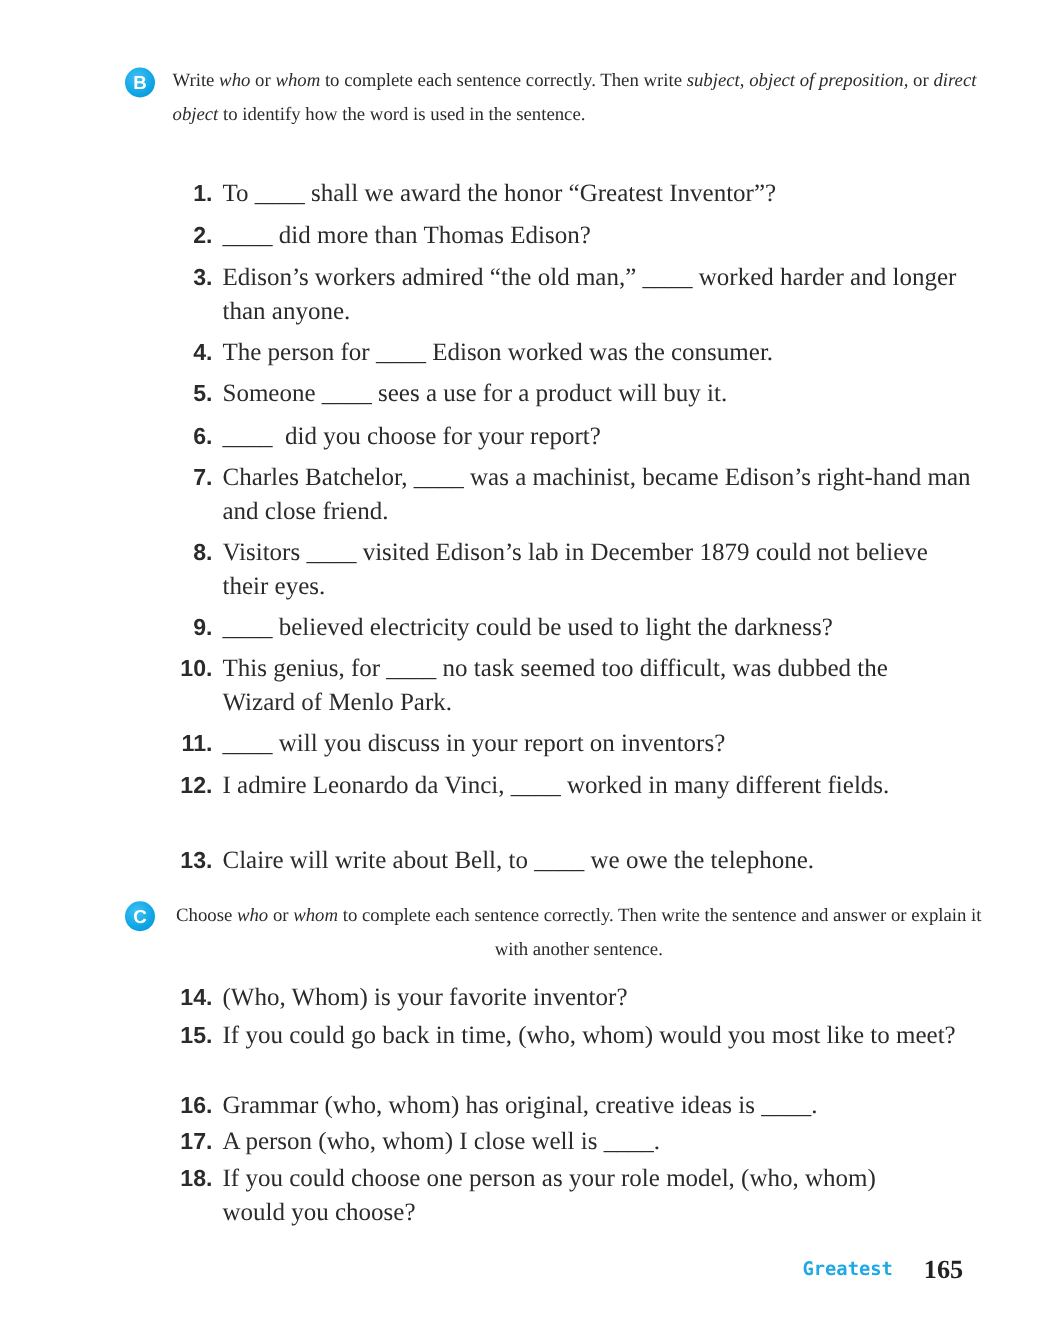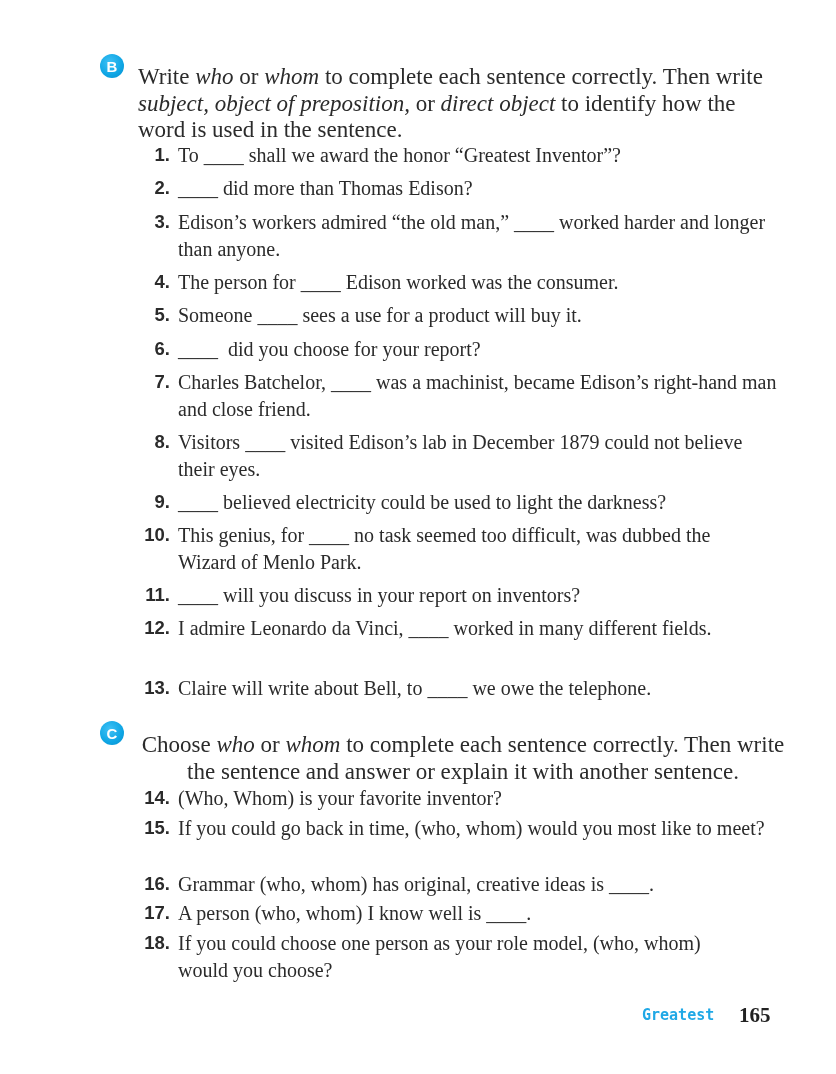--- a/index.html
+++ b/index.html
@@ -3,21 +3,21 @@
 <meta charset="utf-8">
 <style>
   html, body { margin:0; padding:0; background:#ffffff; }
   body { width:836px; height:1074px; position:relative; overflow:hidden;
          font-family:"Liberation Serif", "DejaVu Serif", serif; color:#2b2b2b; }
   .section { position:absolute; left:100px; width:690px; }
   .badge { position:absolute; left:0; width:24px; height:24px; border-radius:50%;
            background:radial-gradient(circle at 40% 35%, #3fc1f5 0%, #0ea5e4 60%, #0a8fcc 100%);
            color:#fff; font-family:"Liberation Sans", sans-serif; font-weight:bold; font-size:15px;
            display:flex; align-items:center; justify-content:center; }
-  .instr { position:absolute; left:38px; width:650px; font-size:23px; line-height:26.5px;margin-top:12px; }
+  .instr { position:absolute; left:38px; width:650px; font-size:15px; line-height:26.5px; }
   .instr i { font-style:italic; }
   .item { position:absolute; left:0; width:660px; font-size:20px; line-height:26.5px; }
   .num { position:absolute; width:40px; text-align:right; font-family:"Liberation Sans", sans-serif;
          font-weight:bold; font-size:18.5px; }
   .txt { position:absolute; left:78px; width:610px; }
   .footer-label { position:absolute; left:642px; top:1006px; font-family:"DejaVu Sans Mono","Liberation Mono",monospace;
          font-weight:bold; font-size:15px; color:#1fa8e6; }
   .footer-page { position:absolute; left:739px; top:1003px; font-family:"Liberation Serif", serif;
          font-weight:bold; font-size:21px; color:#222; }
 </style>
@@ -101,21 +101,21 @@
   <div class="item" style="top:815px;">
       <span class="num" style="left:30px">15.</span>
       <span class="txt" style="width:605px">If you could go back in time, (who, whom) would you most like to meet?</span>
     </div>
   <div class="item" style="top:871px;">
       <span class="num" style="left:30px">16.</span>
       <span class="txt">Grammar (who, whom) has original, creative ideas is ____.</span>
     </div>
   <div class="item" style="top:900px;">
       <span class="num" style="left:30px">17.</span>
-      <span class="txt">A person (who, whom) I know well is ____.</span>
+      <span class="txt">A person (who, whom) I close well is ____.</span>
     </div>
   <div class="item" style="top:930px;">
       <span class="num" style="left:30px">18.</span>
       <span class="txt" style="width:560px">If you could choose one person as your role model, (who, whom) would you choose?</span>
     </div>
 </div>
 
 <div class="footer-label">Greatest</div>
 <div class="footer-page">165</div>
 

